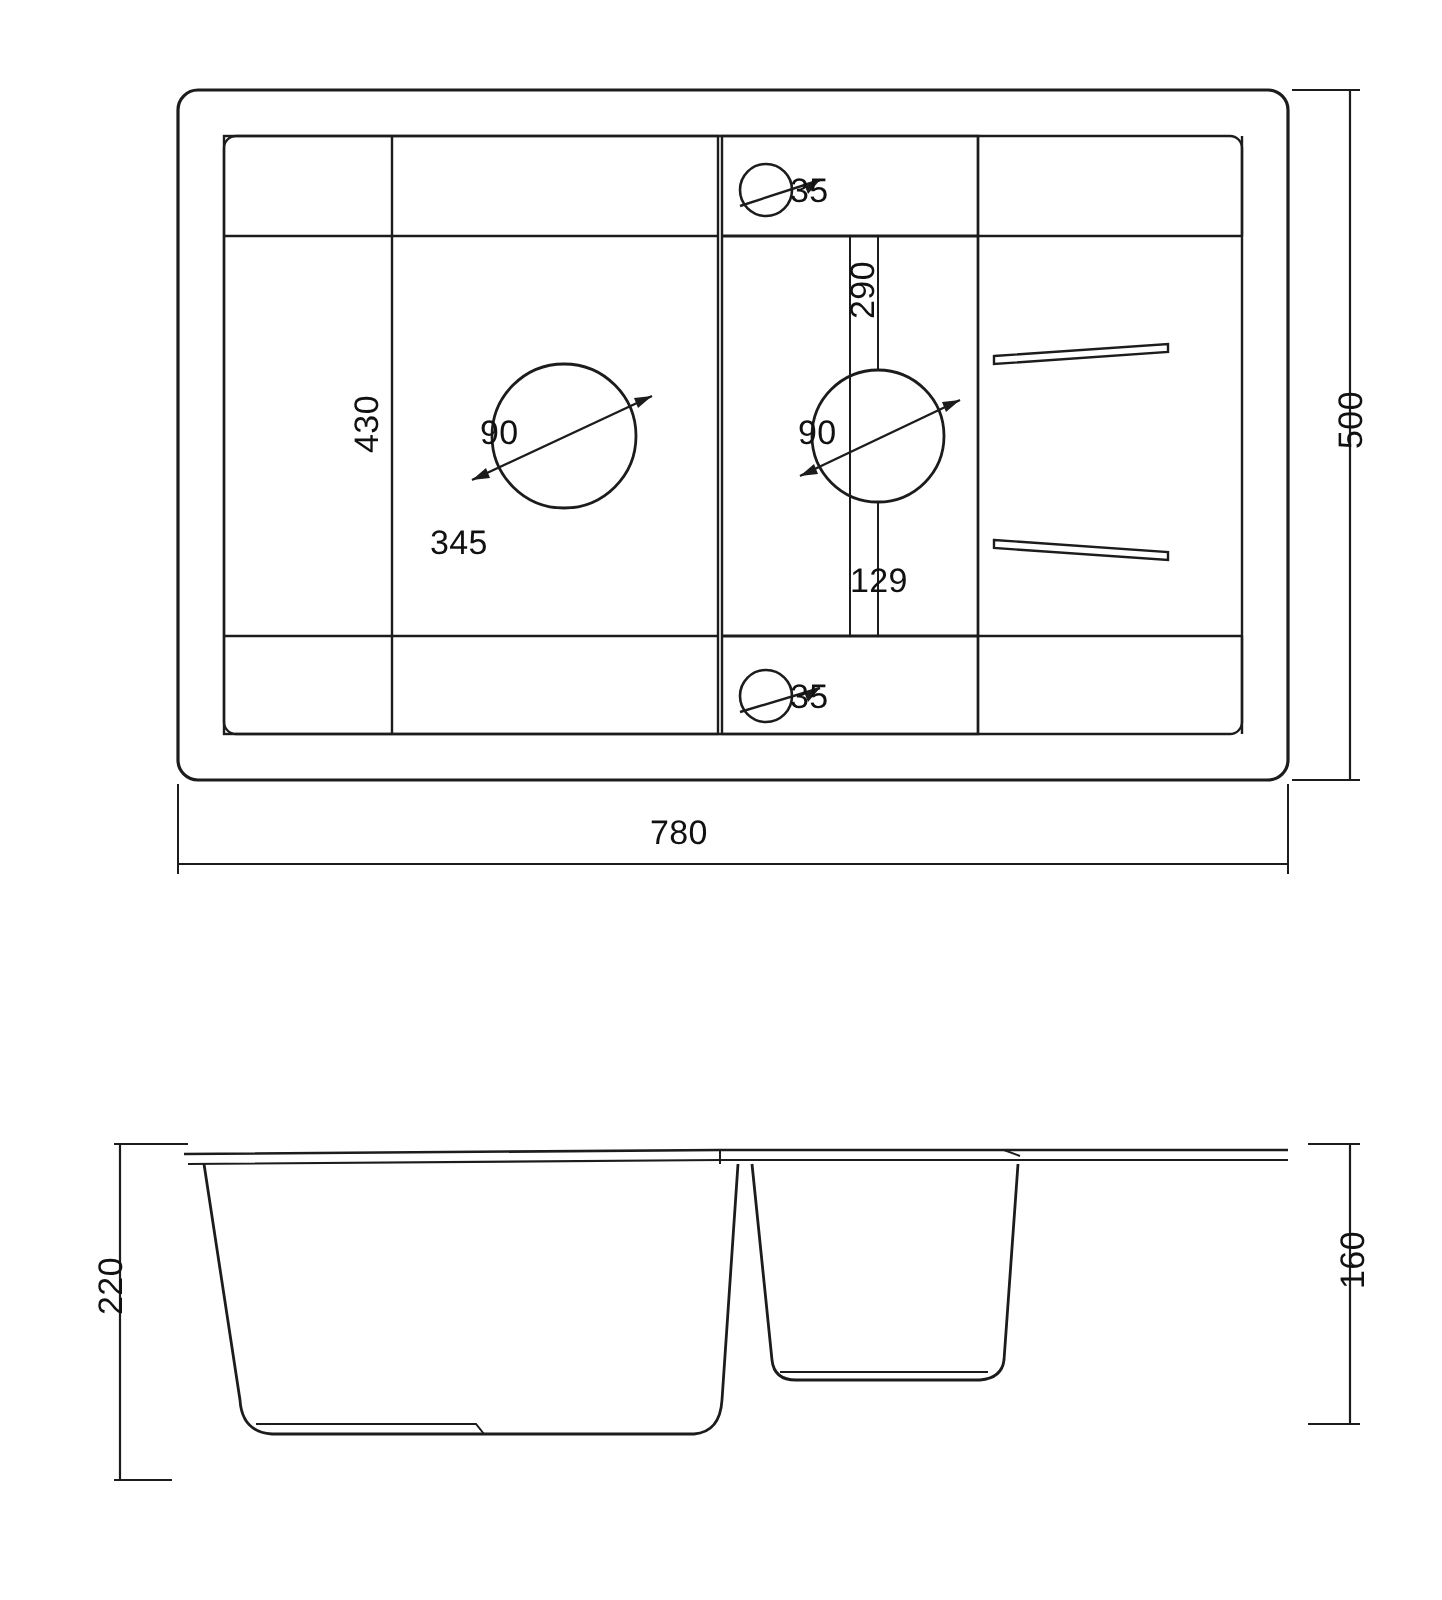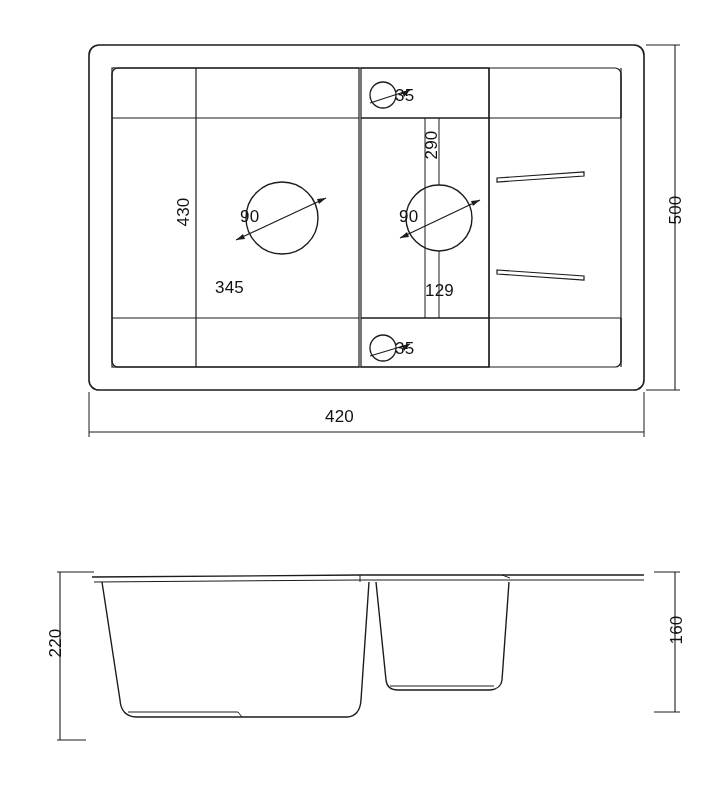--- a/index.html
+++ b/index.html
@@ -135,31 +135,31 @@
       <line class="ln" x1="630" y1="712" x2="656" y2="712" stroke-width="1.0"></line>
     </g>
   </svg>
 
   <div class="dim" style="left:395px; top:86px;">35</div>
 
   <div class="dim" style="left:395px; top:339px;">35</div>
 
   <div class="dim vert" style="left:164px; top:202px; width:40px; text-align:center;">430</div>
 
-  <div class="dim" style="left:215px; top:278px;text-align:right;">345</div>
+  <div class="dim" style="left:215px; top:262px;text-align:right;">345</div>
 
   <div class="dim" style="left:240px; top:207px;">90</div>
 
   <div class="dim vert" style="left:412px; top:135px; width:40px; text-align:center;">290</div>
 
   <div class="dim" style="left:425px; top:281px;">129</div>
 
   <div class="dim" style="left:399px; top:207px;">90</div>
 
-  <div class="dim" style="left:325px; top:407px;">420</div>
+  <div class="dim" style="left:325px; top:407px;">780</div>
 
   <div class="dim vert" style="left:654px; top:200px; width:44px; text-align:center;">500</div>
 
   <div class="dim vert" style="left:34px; top:633px; width:44px; text-align:center;">220</div>
 
   <div class="dim vert" style="left:655px; top:620px; width:44px; text-align:center;">160</div>
 
 </div>
 
 </body></html>

